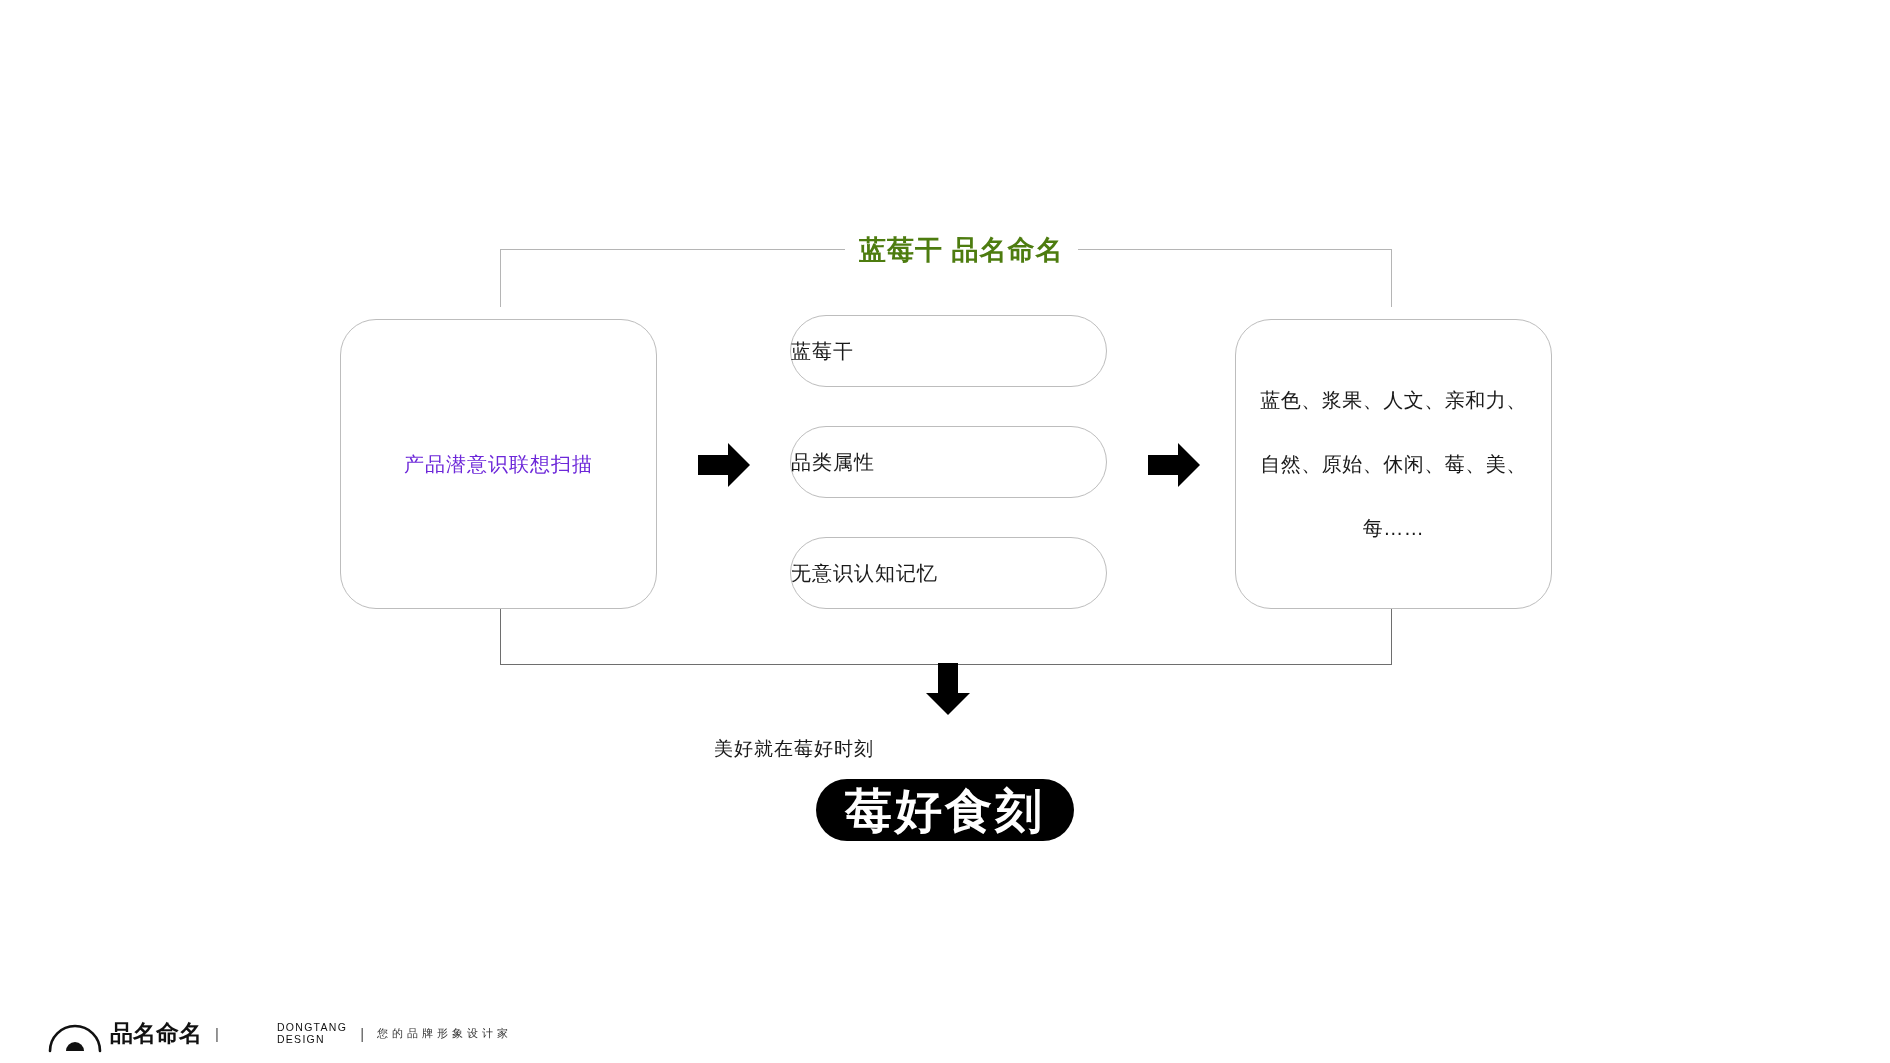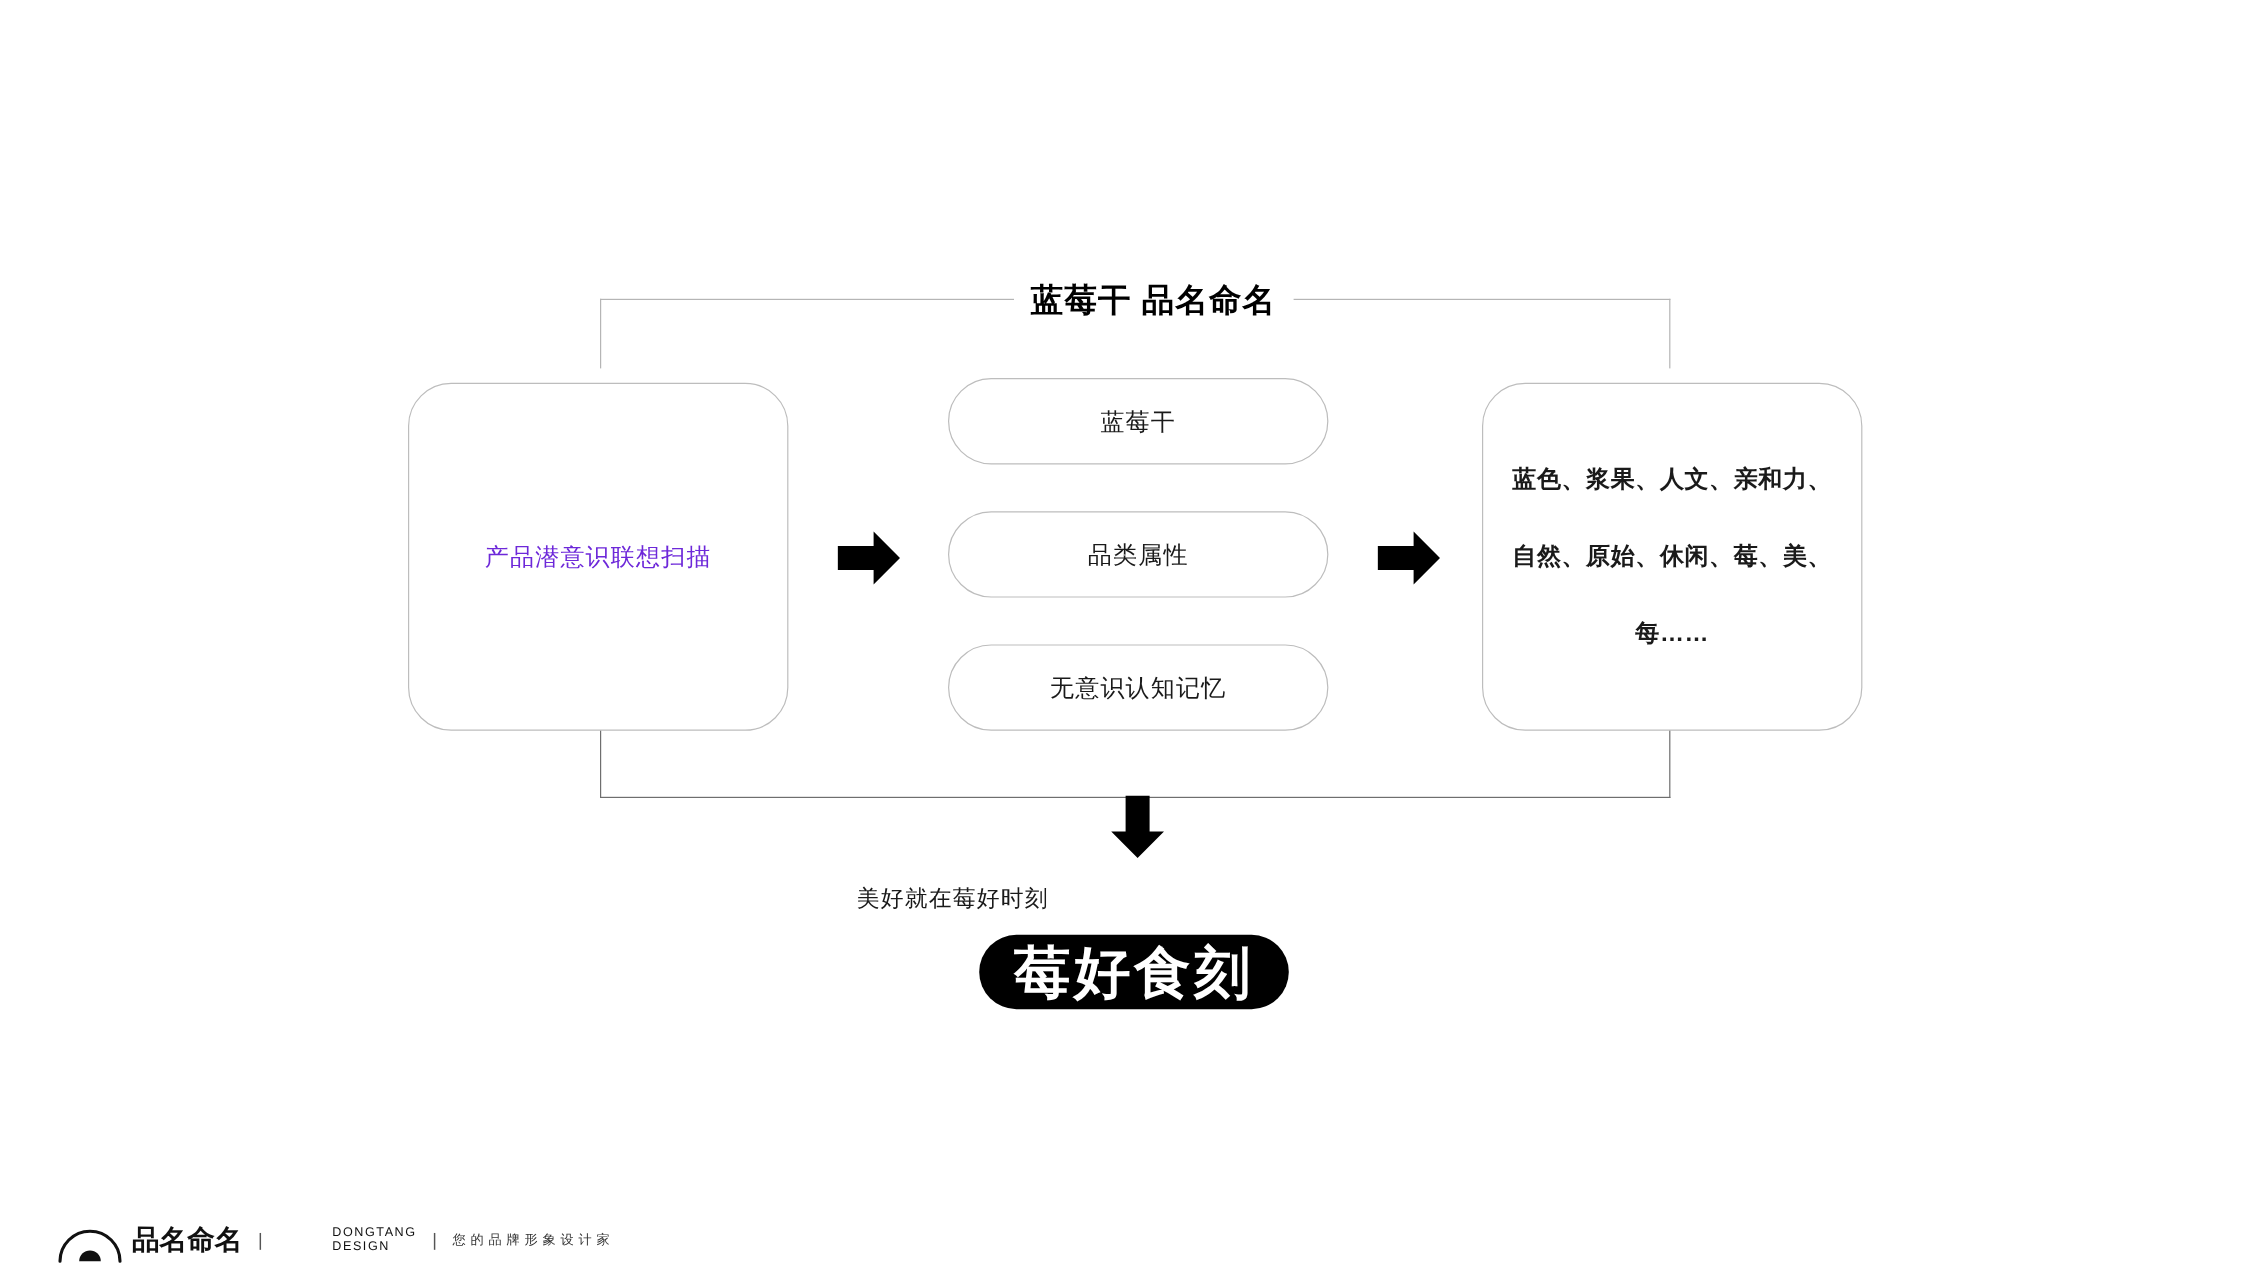--- a/index.html
+++ b/index.html
@@ -13,21 +13,21 @@
   }
   .canvas{position:absolute;left:0;top:0;width:1890px;height:1063px;}
 
   
   .title{
     position:absolute;
     left:845px; top:232px;
     font-size:27px;
     font-weight:bold;
     letter-spacing:1px;
-    color:#000000;
+    color:#4d7c0f;
     white-space:nowrap;
     background:#fff;
     padding:0 14px;
     z-index:5;
   }
 
   
   .bracket-top{
     position:absolute;
     left:500px; top:249px;
@@ -71,34 +71,33 @@
     white-space:nowrap;
   }
   .card-right-text{
     font-size:20px;
     color:#1a1a1a;
     line-height:64px;
     text-align:center;
     width:270px;
     letter-spacing:0.5px;
     word-break:break-all;
-    font-weight:bold;
   }
 
   
   .pill{
     position:absolute;
     left:790px; width:317px; height:72px;
     border:1.2px solid #bdbdbd;
     border-radius:40px;
     background:#fff;
     box-sizing:border-box;
     display:flex;
     align-items:center;
-    justify-content:center;
+    justify-content:flex-start;
     font-size:20px;
     letter-spacing:1px;
     color:#1a1a1a;
     z-index:3;
   }
   .pill-1{ top:315px; }
   .pill-2{ top:426px; }
   .pill-3{ top:537px; }
 
   

